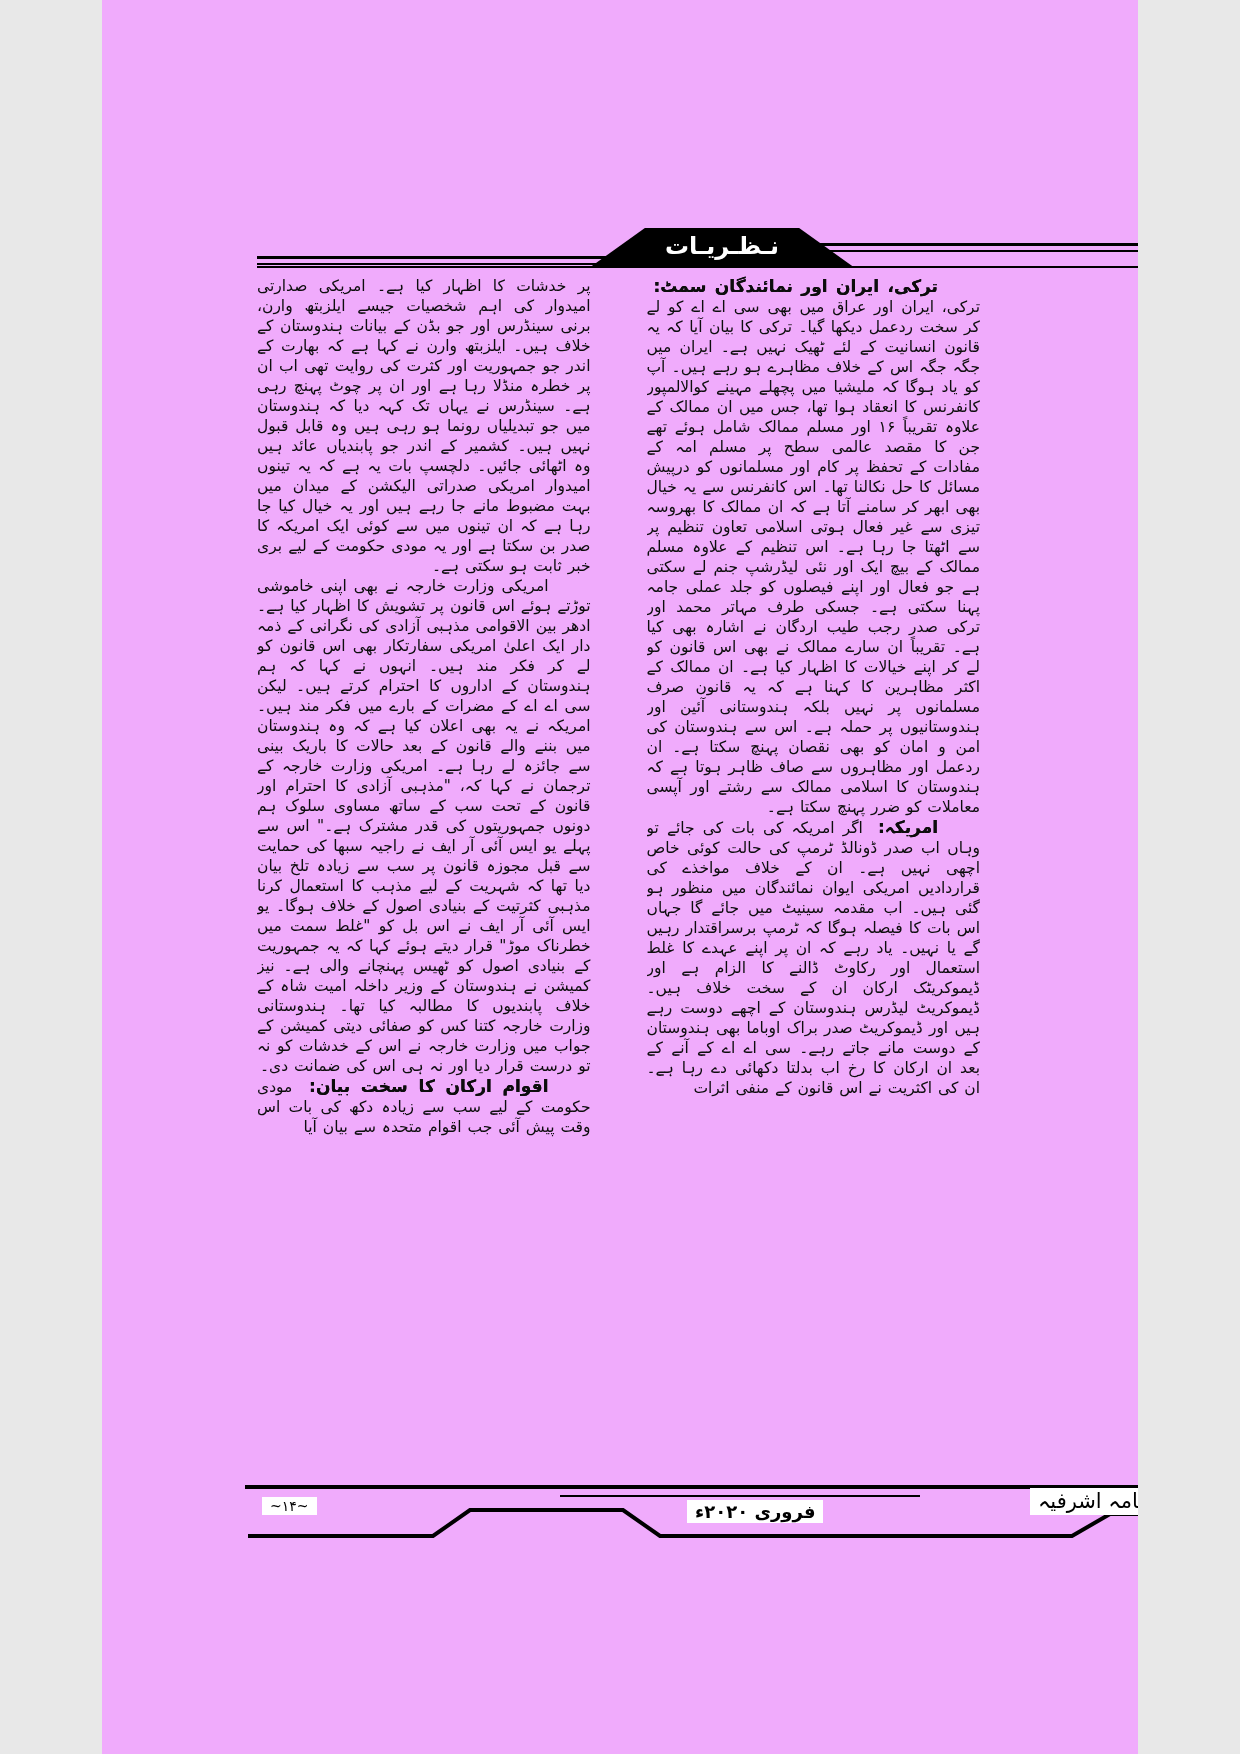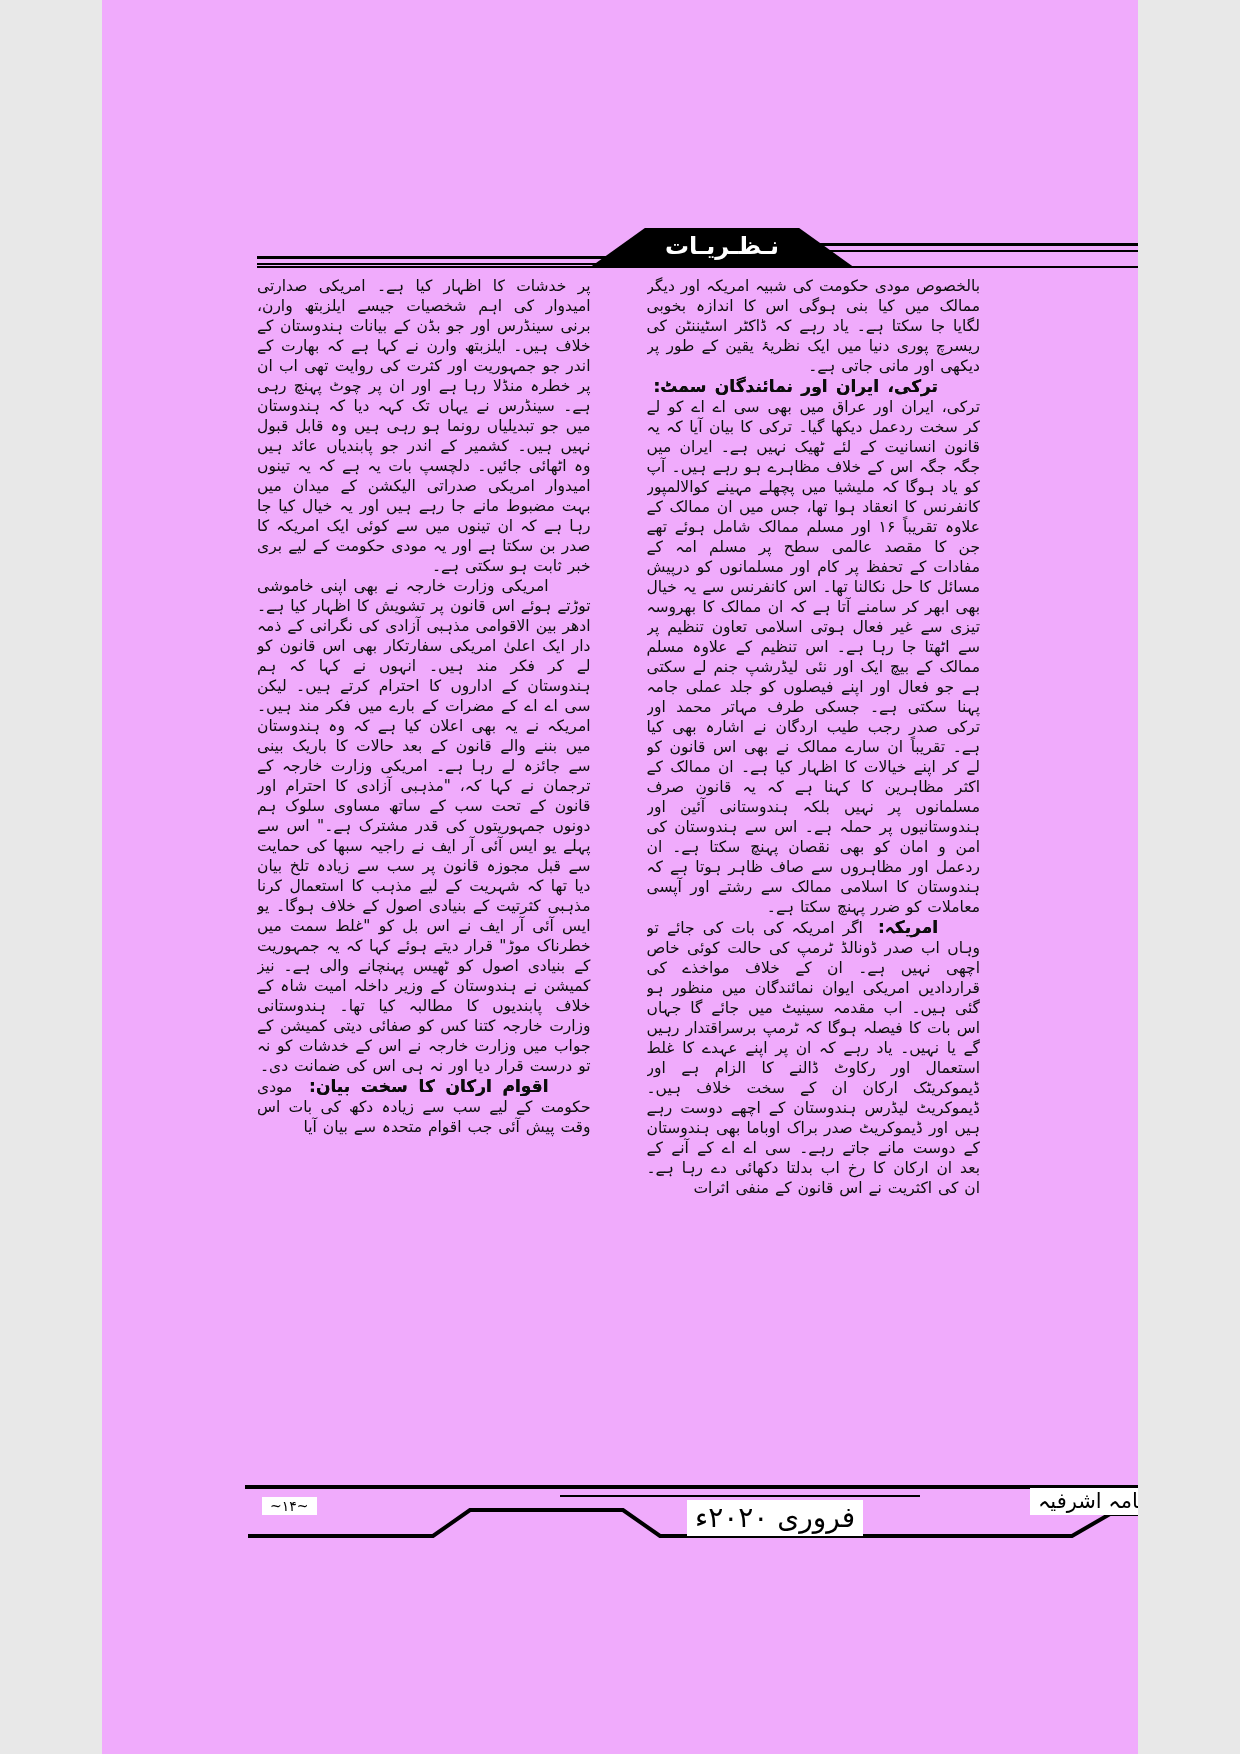--- a/index.html
+++ b/index.html
@@ -42,21 +42,21 @@
     font-weight:bold; font-size:17px; margin-left:7px;
     text-shadow:0 0 0.6px #000;
   }
   
   .footer-svg { position:absolute; left:128px; top:1482px; }
   .ft-label {
     position:absolute; background:#ffffff; padding:0 8px; color:#000;
     white-space:nowrap; line-height:1.3;
   }
   .ft-page { left:160px; top:1497px; font-size:14px; }
-  .ft-date { left:585px; top:1500px; font-size:28px; font-weight:normal; }
+  .ft-date { left:585px; top:1500px; font-size:18px; font-weight:bold; }
   .ft-name { left:928px; top:1488px; font-size:21px; font-weight:normal; }
 </style>
 </head>
 <body>
 
 <div class="page">
 
   <header>
     <div class="hdr-rule rule-r1"></div>
     <div class="hdr-rule rule-r2"></div>
@@ -64,23 +64,20 @@
     <div class="hdr-rule rule-l2"></div>
     <div class="hdr-rule rule-base"></div>
     <div class="banner">
       <span class="banner-text">نـظـریـات</span>
     </div>
   </header>
 
   <main class="columns">
 
     <section class="col">
-      <p>
-        <span>بالخصوص مودی حکومت کی شبیہ امریکہ اور دیگر ممالک میں کیا بنی ہوگی اس کا اندازہ بخوبی لگایا جا سکتا ہے۔ یاد رہے کہ ڈاکٹر اسٹیننٹن کی ریسرچ پوری دنیا میں ایک نظریۂ یقین کے طور پر دیکھی اور مانی جاتی ہے۔</span>
-      </p>
       <p class="indent">
         <span class="inline-heading">ترکی، ایران اور نمائندگان سمٹ:</span>
         <span>ترکی، ایران اور عراق میں بھی سی اے اے کو لے کر سخت ردعمل دیکھا گیا۔ ترکی کا بیان آیا کہ یہ قانون انسانیت کے لئے ٹھیک نہیں ہے۔ ایران میں جگہ جگہ اس کے خلاف مظاہرے ہو رہے ہیں۔ آپ کو یاد ہوگا کہ ملیشیا میں پچھلے مہینے کوالالمپور کانفرنس کا انعقاد ہوا تھا، جس میں ان ممالک کے علاوہ تقریباً ۱۶ اور مسلم ممالک شامل ہوئے تھے جن کا مقصد عالمی سطح پر مسلم امہ کے مفادات کے تحفظ پر کام اور مسلمانوں کو درپیش مسائل کا حل نکالنا تھا۔ اس کانفرنس سے یہ خیال بھی ابھر کر سامنے آتا ہے کہ ان ممالک کا بھروسہ تیزی سے غیر فعال ہوتی اسلامی تعاون تنظیم پر سے اٹھتا جا رہا ہے۔ اس تنظیم کے علاوہ مسلم ممالک کے بیچ ایک اور نئی لیڈرشپ جنم لے سکتی ہے جو فعال اور اپنے فیصلوں کو جلد عملی جامہ پہنا سکتی ہے۔ جسکی طرف مہاتر محمد اور ترکی صدر رجب طیب اردگان نے اشارہ بھی کیا ہے۔ تقریباً ان سارے ممالک نے بھی اس قانون کو لے کر اپنے خیالات کا اظہار کیا ہے۔ ان ممالک کے اکثر مظاہرین کا کہنا ہے کہ یہ قانون صرف مسلمانوں پر نہیں بلکہ ہندوستانی آئین اور ہندوستانیوں پر حملہ ہے۔ اس سے ہندوستان کی امن و امان کو بھی نقصان پہنچ سکتا ہے۔ ان ردعمل اور مظاہروں سے صاف ظاہر ہوتا ہے کہ ہندوستان کا اسلامی ممالک سے رشتے اور آپسی معاملات کو ضرر پہنچ سکتا ہے۔</span>
       </p>
       <p class="indent">
         <span class="inline-heading">امریکہ:</span>
         <span>اگر امریکہ کی بات کی جائے تو وہاں اب صدر ڈونالڈ ٹرمپ کی حالت کوئی خاص اچھی نہیں ہے۔ ان کے خلاف مواخذے کی قراردادیں امریکی ایوان نمائندگان میں منظور ہو گئی ہیں۔ اب مقدمہ سینیٹ میں جائے گا جہاں اس بات کا فیصلہ ہوگا کہ ٹرمپ برسراقتدار رہیں گے یا نہیں۔ یاد رہے کہ ان پر اپنے عہدے کا غلط استعمال اور رکاوٹ ڈالنے کا الزام ہے اور ڈیموکریٹک ارکان ان کے سخت خلاف ہیں۔ ڈیموکریٹ لیڈرس ہندوستان کے اچھے دوست رہے ہیں اور ڈیموکریٹ صدر براک اوباما بھی ہندوستان کے دوست مانے جاتے رہے۔ سی اے اے کے آنے کے بعد ان ارکان کا رخ اب بدلتا دکھائی دے رہا ہے۔ ان کی اکثریت نے اس قانون کے منفی اثرات</span>
       </p>
     </section>
 

